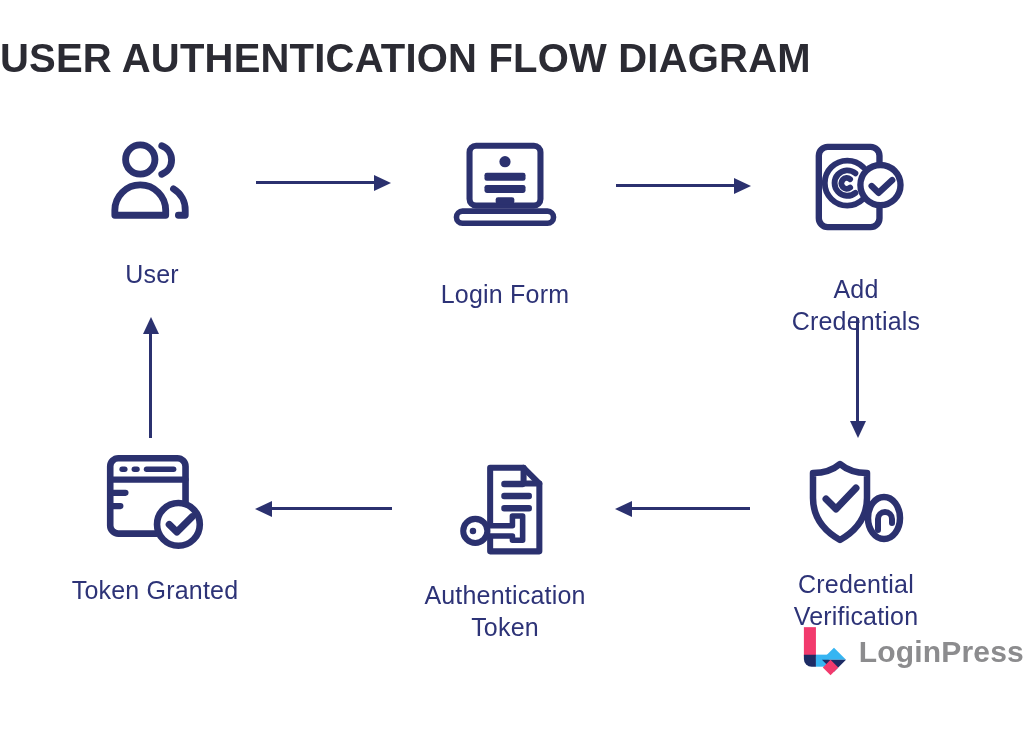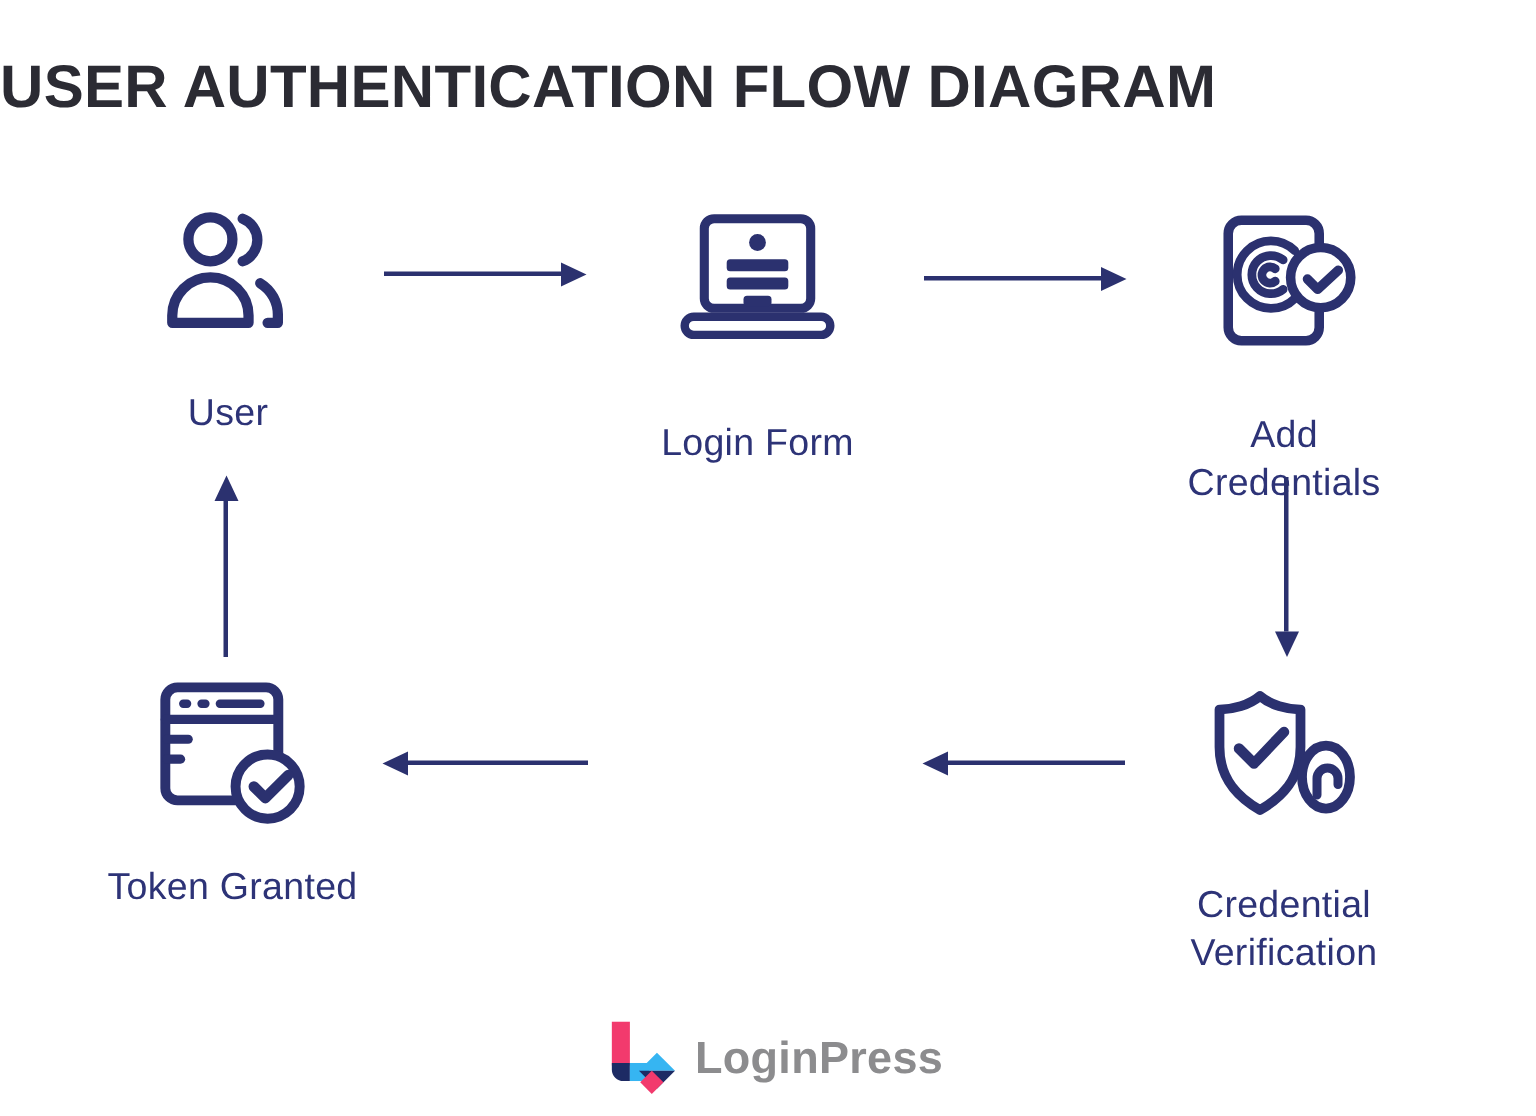--- a/index.html
+++ b/index.html
@@ -22,21 +22,21 @@
     color:var(--text-navy,#2d3377);
   }
   
   .n-user   { left:82px;  top:138px; width:140px; }
   .n-user .label { margin-top:28px; }
   .n-login  { left:415px; top:140px; width:180px; }
   .n-login .label { margin-top:44px; }
   .n-add    { left:768px; top:142px; width:176px; }
   .n-add .label { margin-top:37px; }
   .n-verify { left:766px; top:458px; width:180px; }
-  .n-verify .label { margin-top:28px; }
+  .n-verify .label { margin-top:10px; }
   .n-token  { left:408px; top:462px; width:194px; }
   .n-token .label { margin-top:16px; }
   .n-access { left:62px;  top:452px; width:186px; }
   .n-access .label { margin-top:20px; }
 
   
   .arrow { position:absolute; background:var(--navy,#2b316f); }
   .arr-h { height:3px; }
   .arr-v { width:3px; }
   .arr-h.right::after {
@@ -61,22 +61,22 @@
   }
   .a1 { left:256px; top:181px; width:118px; }
   .a2 { left:616px; top:184px; width:118px; }
   .a3 { left:856px; top:318px; height:103px; }
   .a4 { left:632px; top:507px; width:118px; }
   .a5 { left:272px; top:507px; width:120px; }
   .a6 { left:149px; top:334px; height:104px; }
 
   
   .logo-row {
-    position:absolute; left:0; right:0; top:676px;
-    display:flex; justify-content:center; align-items:center; gap:13px;
+    position:absolute; left:0; right:0; top:622px;
+    display:flex; justify-content:flex-end; align-items:center; gap:13px;
   }
   .logo-text {
     font-size:30px; font-weight:700; letter-spacing:0.2px;
     color:var(--logo-gray,#8c8c8e);
   }
 </style>
 </head>
 <body>
 
 <div id="canvas">
@@ -130,20 +130,36 @@
         <path d="M 40 6 C 33 12 22 15 13 15 v 25 c 0 22 13 34 27 42 c 14 -8 27 -20 27 -42 V 15 C 58 15 47 12 40 6 z" stroke-width="6.5"></path>
         <path d="M 26 41 l 10 10 l 20 -21" stroke-width="7"></path>
         <ellipse cx="84" cy="60" rx="16" ry="21" fill="#ffffff" stroke-width="6.5"></ellipse>
         <path d="M 78 72 V 61 a 7 7 0 0 1 14 0 v 4" stroke-width="6"></path>
       </svg>
     </span>
     <span class="label">Credential
 Verification</span>
   </div>
 
+  <div class="node n-token">
+    <span class="icon">
+      <svg width="104" height="97" viewBox="0 0 112 104" fill="none" stroke="currentColor" stroke-linecap="round" stroke-linejoin="round">
+        <path d="M 40 6 h 36 l 17 17 v 73 H 40 z" stroke-width="6.5"></path>
+        <path d="M 76 6 v 17 h 17" stroke-width="6.5"></path>
+        <rect x="52" y="20" width="26" height="7" rx="3" fill="currentColor" stroke="none"></rect>
+        <rect x="52" y="33" width="33" height="7" rx="3" fill="currentColor" stroke="none"></rect>
+        <rect x="52" y="46" width="33" height="7" rx="3" fill="currentColor" stroke="none"></rect>
+        <path d="M 37 68.5 H 64 V 58 H 75 V 84 H 64 V 79.5 H 37 z" fill="#ffffff" stroke-width="6"></path>
+        <circle cx="24" cy="74" r="13" fill="#ffffff" stroke-width="6.5"></circle>
+        <circle cx="21.5" cy="74" r="3.5" fill="currentColor" stroke="none"></circle>
+      </svg>
+    </span>
+    <span class="label">Authentication
+Token</span>
+  </div>
 
   <div class="node n-access">
     <span class="icon">
       <svg width="114" height="98" viewBox="0 0 112 96" fill="none" stroke="currentColor" stroke-linecap="round" stroke-linejoin="round">
         <rect x="12" y="6" width="74" height="74" rx="8" stroke-width="6.5"></rect>
         <path d="M 12 27 H 86" stroke-width="6"></path>
         <rect x="21" y="14" width="8" height="5.5" rx="2.7" fill="currentColor" stroke="none"></rect>
         <rect x="33" y="14" width="8" height="5.5" rx="2.7" fill="currentColor" stroke="none"></rect>
         <rect x="45" y="14" width="32" height="5.5" rx="2.7" fill="currentColor" stroke="none"></rect>
         <path d="M 13 40 h 14" stroke-width="6"></path>

